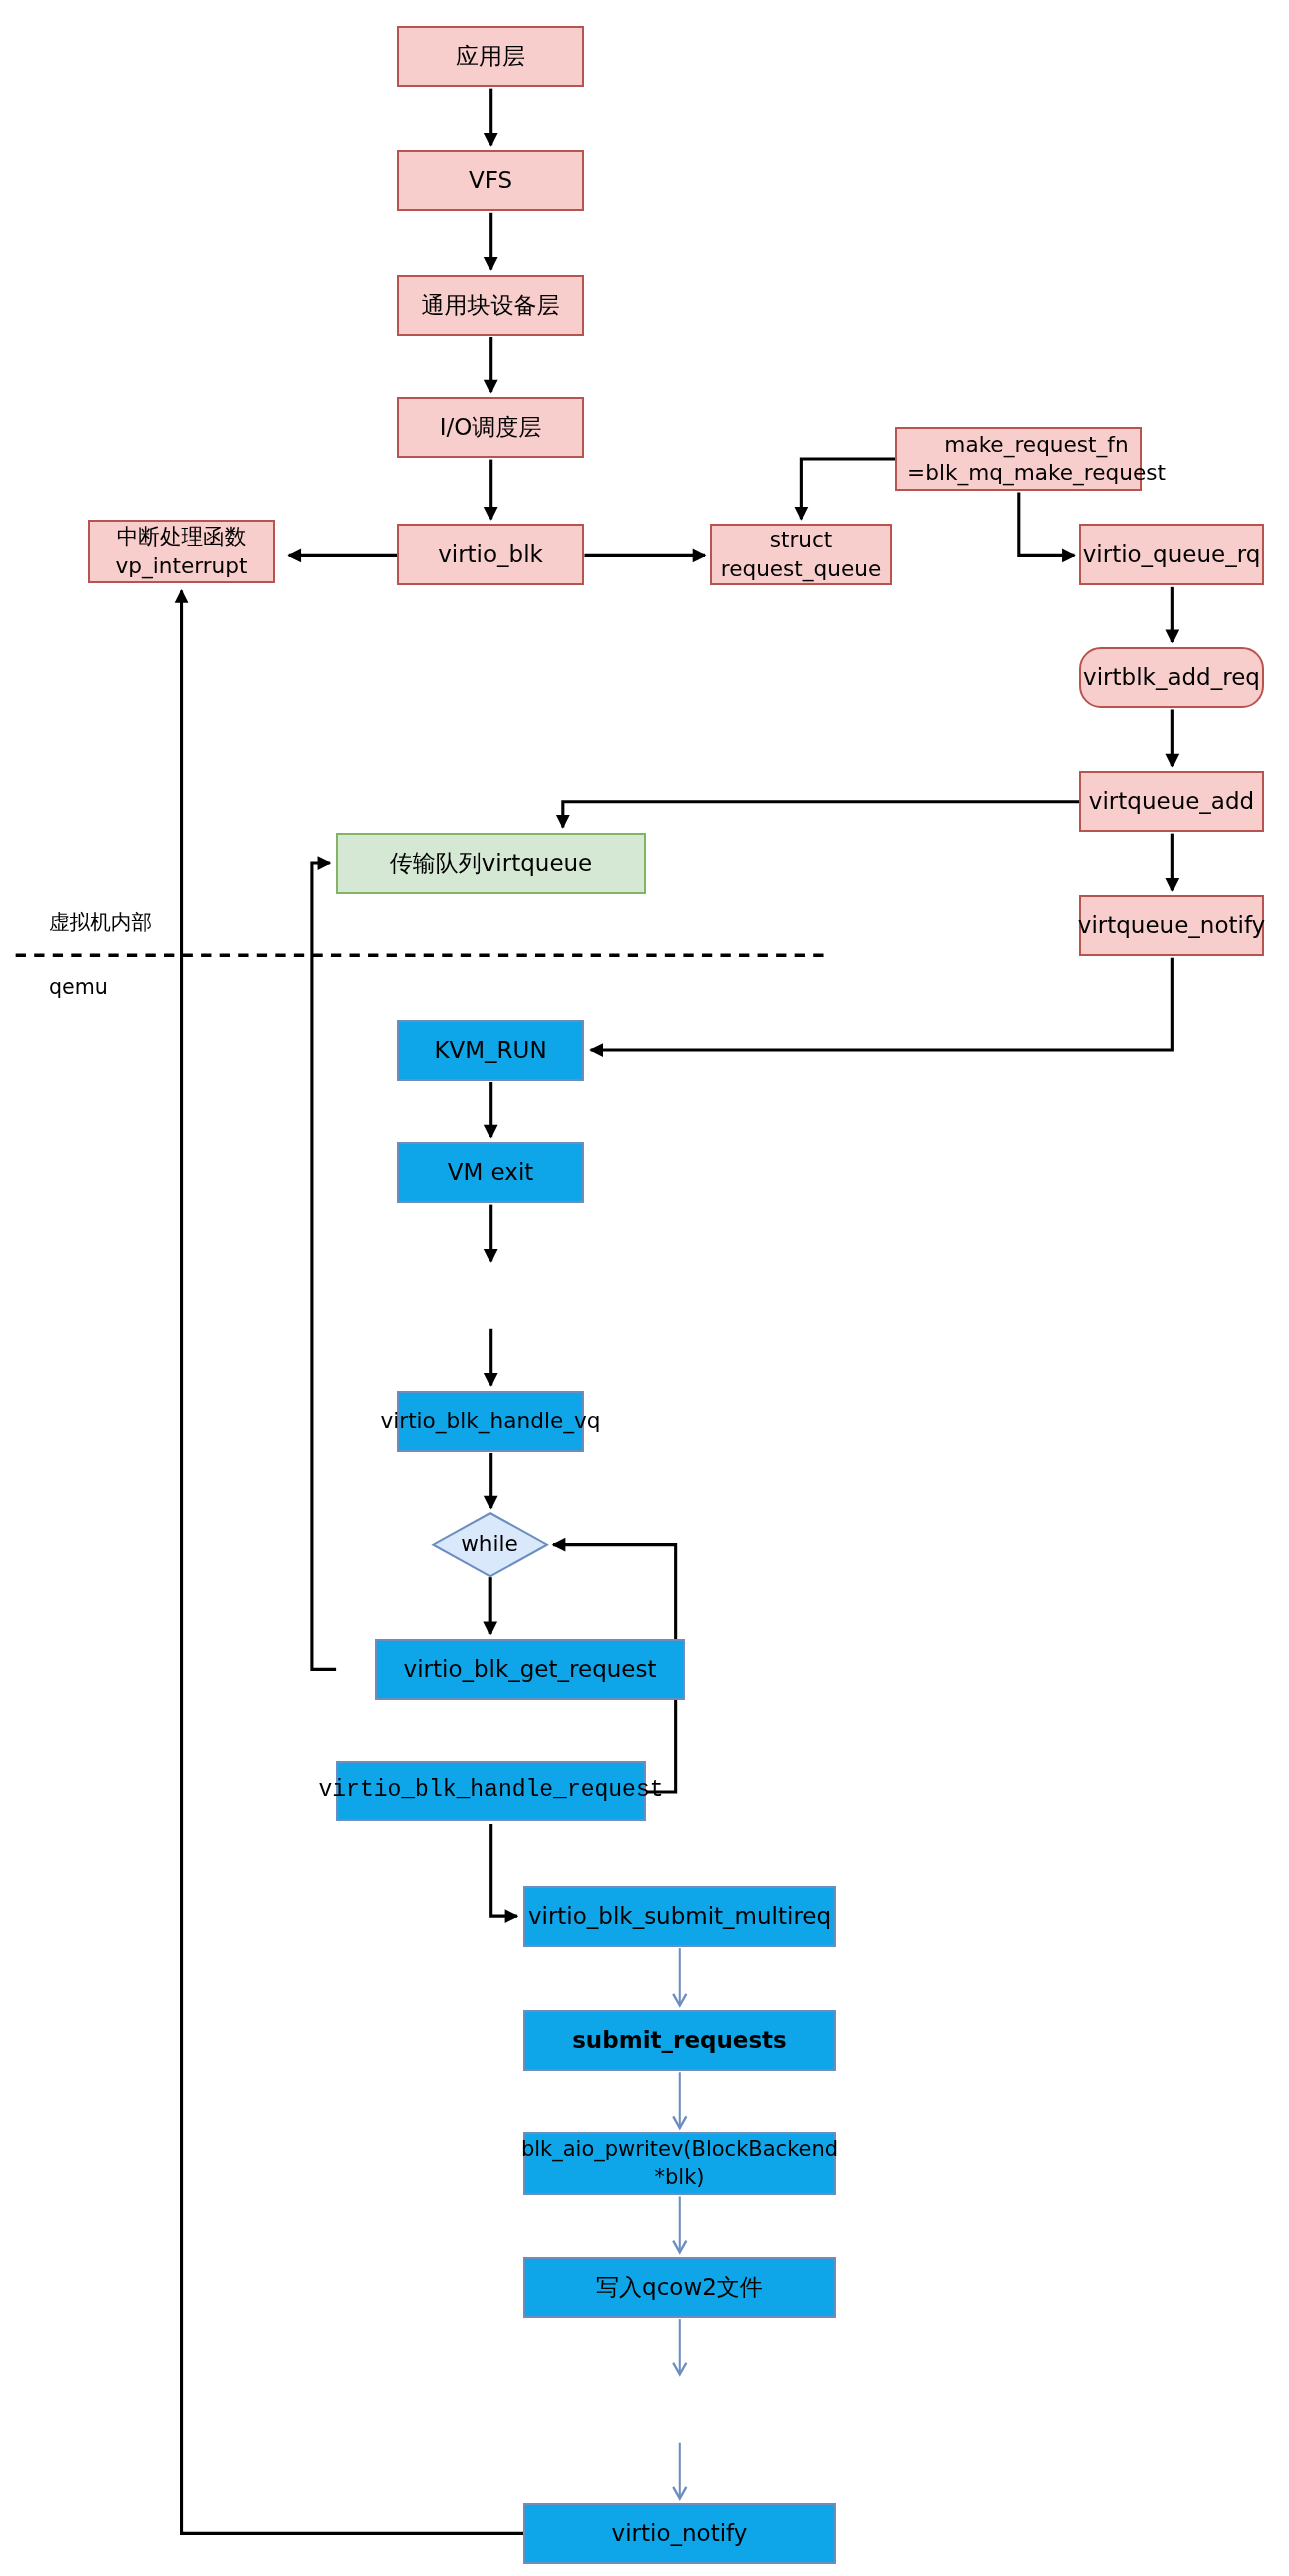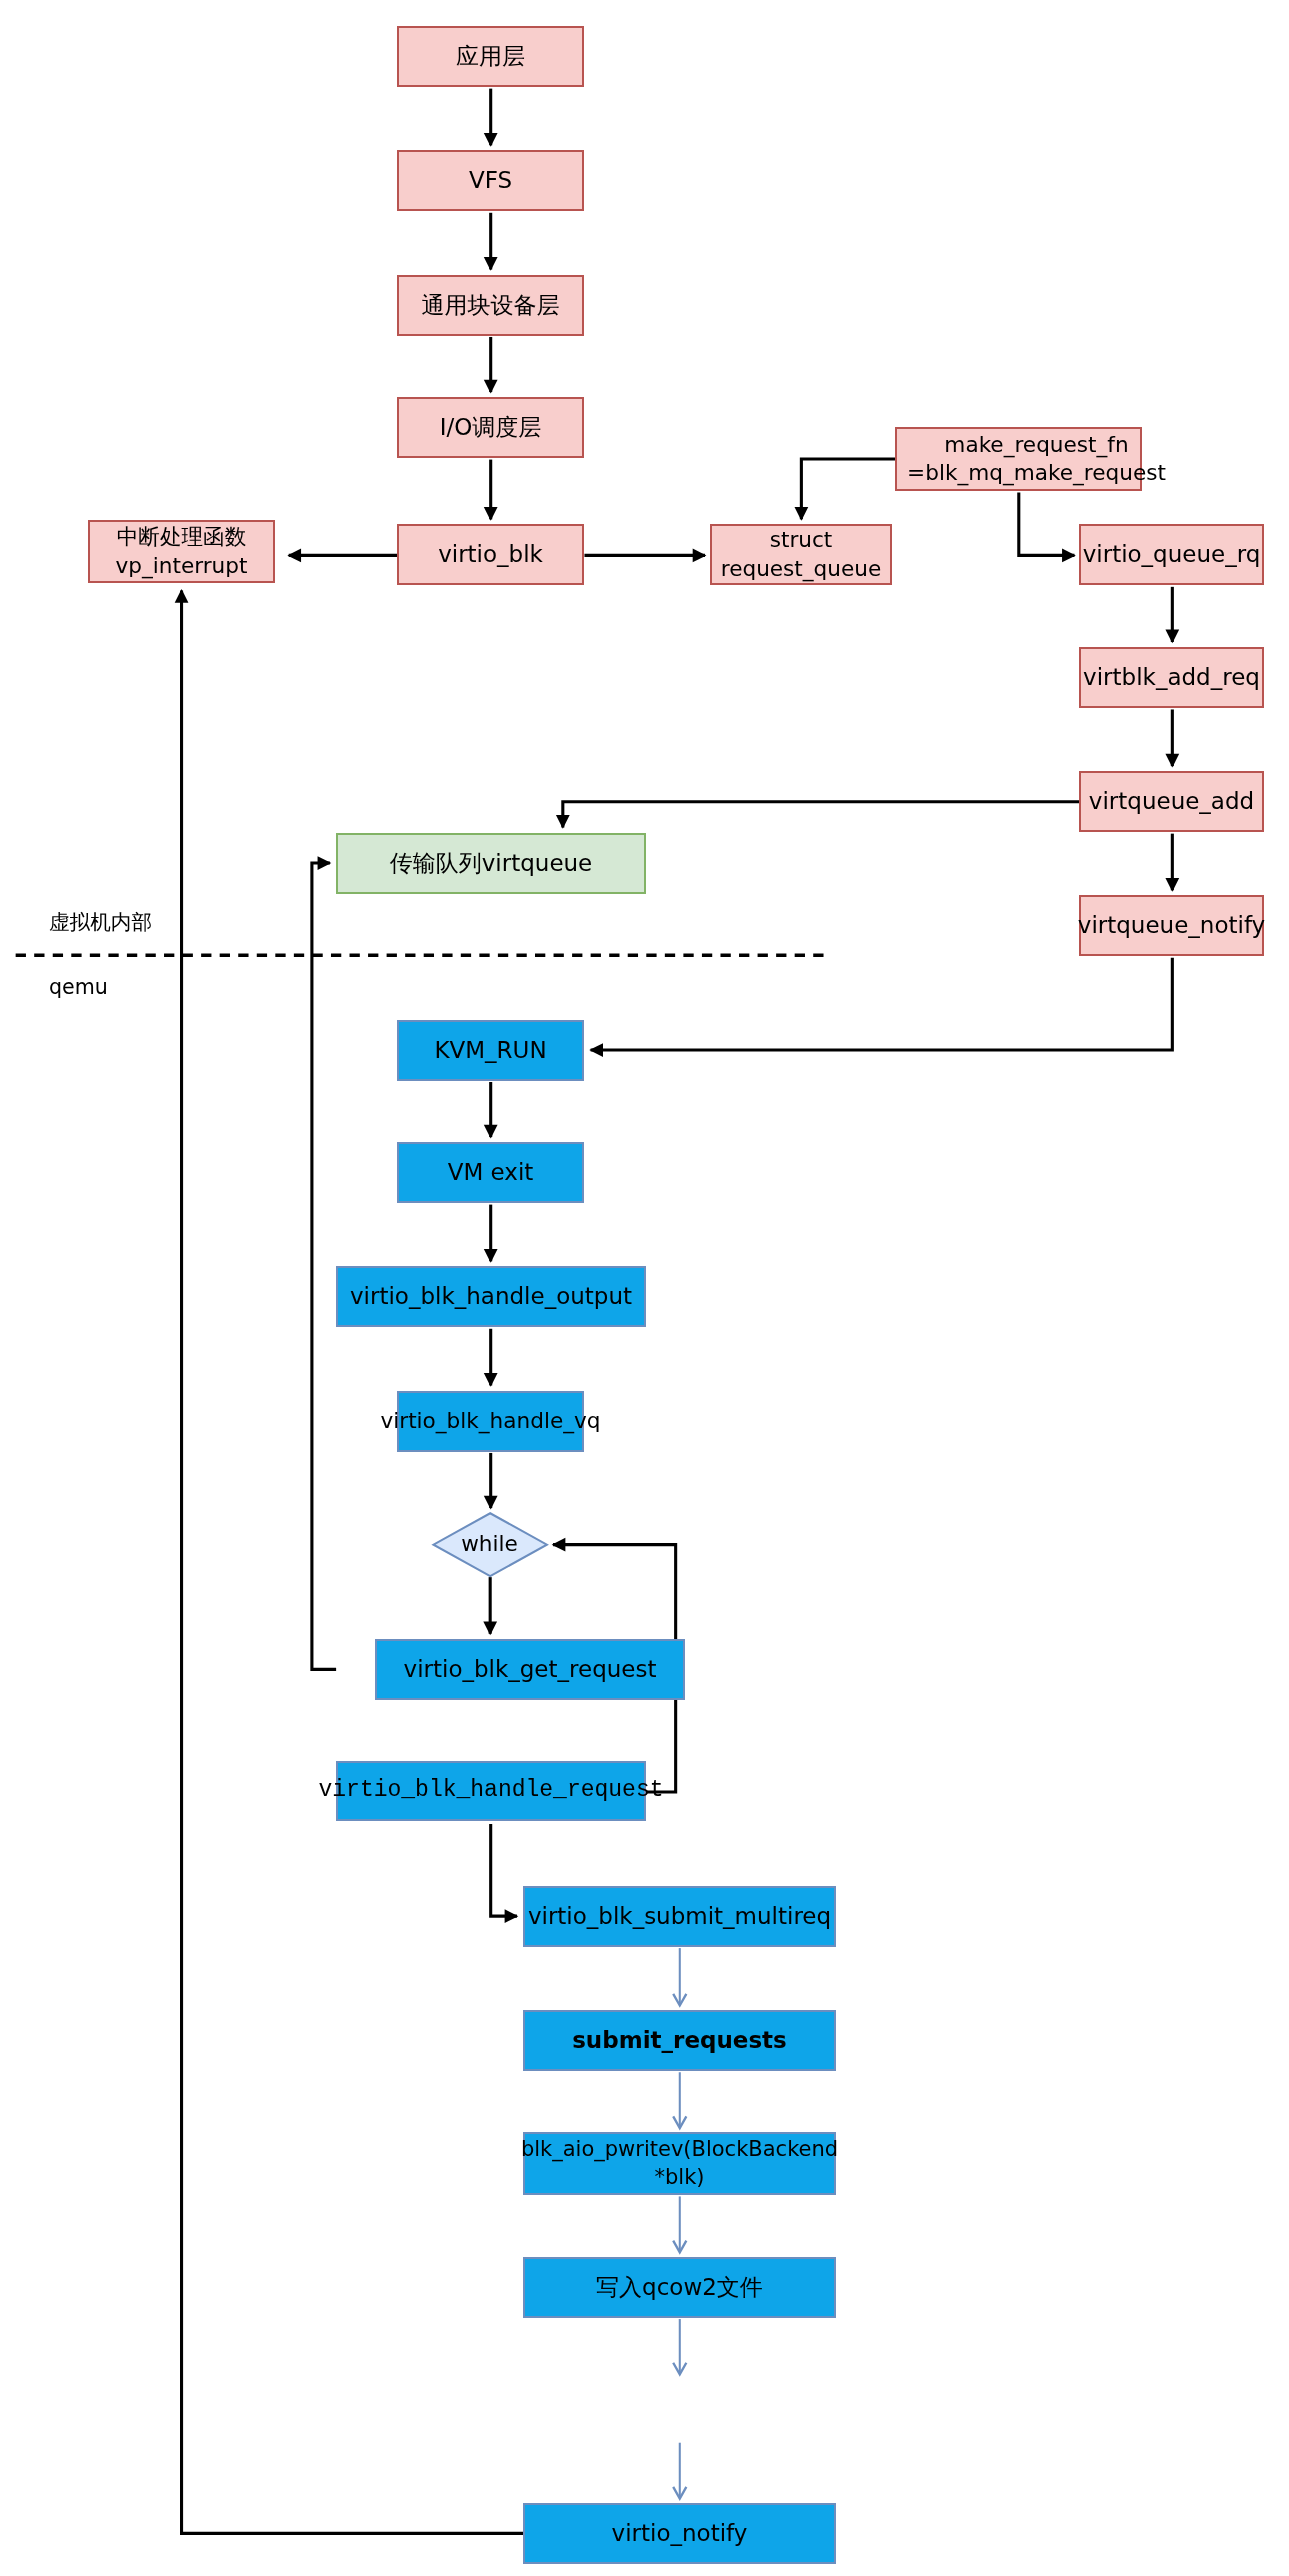--- a/index.html
+++ b/index.html
@@ -83,29 +83,28 @@
   <div class="node pink" style="left:397px;top:150px;width:187px;height:61px;">VFS</div>
   <div class="node pink" style="left:397px;top:275px;width:187px;height:61px;">通用块设备层</div>
   <div class="node pink" style="left:397px;top:397px;width:187px;height:61px;">I/O调度层</div>
   <div class="node pink" style="left:397px;top:524px;width:187px;height:61px;">virtio_blk</div>
   <div class="node pink two-line" style="left:88px;top:520px;width:187px;height:63px;">中断处理函数
 vp_interrupt</div>
   <div class="node pink" style="left:710px;top:524px;width:182px;height:61px;font-size:21.6px;">struct request_queue</div>
   <div class="node pink two-line" style="left:895px;top:427px;width:247px;height:64px;padding-left:36px;">make_request_fn
 =blk_mq_make_request</div>
   <div class="node pink" style="left:1079px;top:524px;width:185px;height:61px;">virtio_queue_rq</div>
-  <div class="node pink" style="left:1079px;top:647px;width:185px;height:61px;">virtblk_add_req</div>
+  <div class="node pink" style="left:1079px;top:647px;width:185px;height:61px;border-radius:22px;">virtblk_add_req</div>
   <div class="node pink" style="left:1079px;top:771px;width:185px;height:61px;">virtqueue_add</div>
   <div class="node pink" style="left:1079px;top:895px;width:185px;height:61px;">virtqueue_notify</div>
 
   <div class="node green" style="left:336px;top:833px;width:310px;height:61px;">传输队列virtqueue</div>
 
   <div class="node blue" style="left:397px;top:1020px;width:187px;height:61px;">KVM_RUN</div>
   <div class="node blue" style="left:397px;top:1142px;width:187px;height:61px;">VM exit</div>
-  <div class="node blue" style="left:336px;top:1266px;width:310px;height:61px;">virtio_blk_handle_output</div>
   <div class="node blue" style="left:397px;top:1391px;width:187px;height:61px;font-size:21.6px;">virtio_blk_handle_vq</div>
   <div class="node plain" style="left:433px;top:1513px;width:113px;height:63px;font-size:21.6px;">while</div>
   <div class="node blue" style="left:336px;top:1639px;width:310px;height:61px;margin-left:39px;">virtio_blk_get_request</div>
   <div class="node blue" style="left:336px;top:1761px;width:310px;height:60px;font-family:Liberation Mono, monospace;">virtio_blk_handle_request</div>
   <div class="node blue" style="left:523px;top:1886px;width:313px;height:61px;">virtio_blk_submit_multireq</div>
   <div class="node blue" style="left:523px;top:2010px;width:313px;height:61px;font-weight:bold;">submit_requests</div>
   <div class="node blue" style="left:523px;top:2132px;width:313px;height:63px;font-size:21px;">blk_aio_pwritev(BlockBackend *blk)</div>
   <div class="node blue" style="left:523px;top:2257px;width:313px;height:61px;">写入qcow2文件</div>
   <div class="node blue" style="left:523px;top:2503px;width:313px;height:61px;">virtio_notify</div>
 

